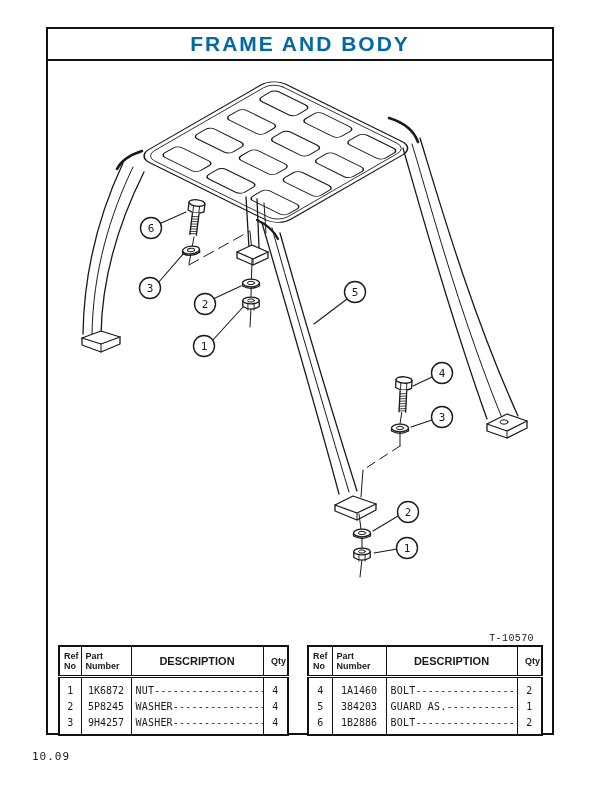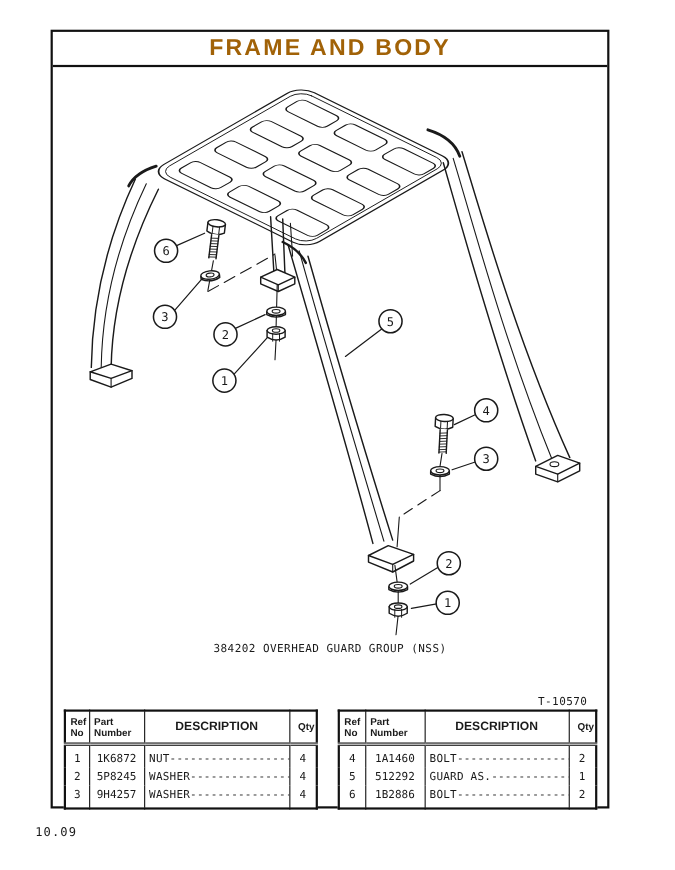--- a/index.html
+++ b/index.html
@@ -10,32 +10,32 @@
   .frame{
     position:absolute;left:46px;top:27px;width:504px;height:704px;
     border:2px solid #111;background:transparent;
   }
   .title-bar{
     position:absolute;left:0;top:0;width:100%;height:30px;
     border-bottom:2px solid #111;display:flex;align-items:center;justify-content:center;
   }
   .title-bar h1{
     margin:4px;font-family:"Liberation Sans", sans-serif;font-weight:700;
-    font-size:21px;letter-spacing:2px;color:#a16207;
+    font-size:21px;letter-spacing:2px;color:#0369a1;
   }
   svg.illustration{position:absolute;left:0;top:0;width:614px;height:791px;}
   svg.illustration text{
     font-family:"DejaVu Sans Mono", monospace;font-size:11px;fill:#1a1a1a;stroke:none;
   }
   .caption{
     position:absolute;left:46px;top:585px;width:508px;text-align:center;
     font-size:10px;letter-spacing:0.4px;
   }
   .t-number{
-    position:absolute;right:80px;top:633px;font-size:10px;letter-spacing:0.4px;
+    position:absolute;right:80px;top:633px;font-size:10px;letter-spacing:0.4px;font-family:Liberation Mono, monospace;
   }
   .tables{position:absolute;left:58px;top:645px;display:flex;gap:18px;}
   table{
     border-collapse:collapse;border:2px solid #111;background:#fff;table-layout:fixed;
   }
   table.left{width:229px;}
   table.right{width:234px;}
   th,td{border-left:1.5px solid #111;padding:1px;overflow:hidden;white-space:nowrap;}
   th:first-child,td:first-child{border-left:none;}
   thead th{
@@ -242,21 +242,20 @@
         <circle cx="408" cy="512" r="10.5" fill="#fff"></circle>
         <text x="408" y="516" text-anchor="middle">2</text>
       </g>
       <g>
         <circle cx="407" cy="548" r="10.5" fill="#fff"></circle>
         <text x="407" y="552" text-anchor="middle">1</text>
       </g>
     </g>
   </svg>
 
-  <div class="caption">384202 OVERHEAD GUARD GROUP (NSS)</div>
   <div class="t-number">T-10570</div>
 
   <div class="tables">
     <table class="left">
       <colgroup>
           <col style="width:22px">
           <col style="width:50px">
           <col style="width:132px">
           <col style="width:25px">
         </colgroup>
@@ -319,21 +318,21 @@
       </thead>
       <tbody>
         <tr>
           <td class="c">4</td>
           <td class="c">1A1460</td>
           <td class="desc">BOLT-----------------</td>
           <td class="c">2</td>
         </tr>
         <tr>
           <td class="c">5</td>
-          <td class="c">512292</td>
+          <td class="c">384203</td>
           <td class="desc">GUARD AS.------------</td>
           <td class="c">1</td>
         </tr>
         <tr>
           <td class="c">6</td>
           <td class="c">1B2886</td>
           <td class="desc">BOLT-----------------</td>
           <td class="c">2</td>
         </tr>
       </tbody>

